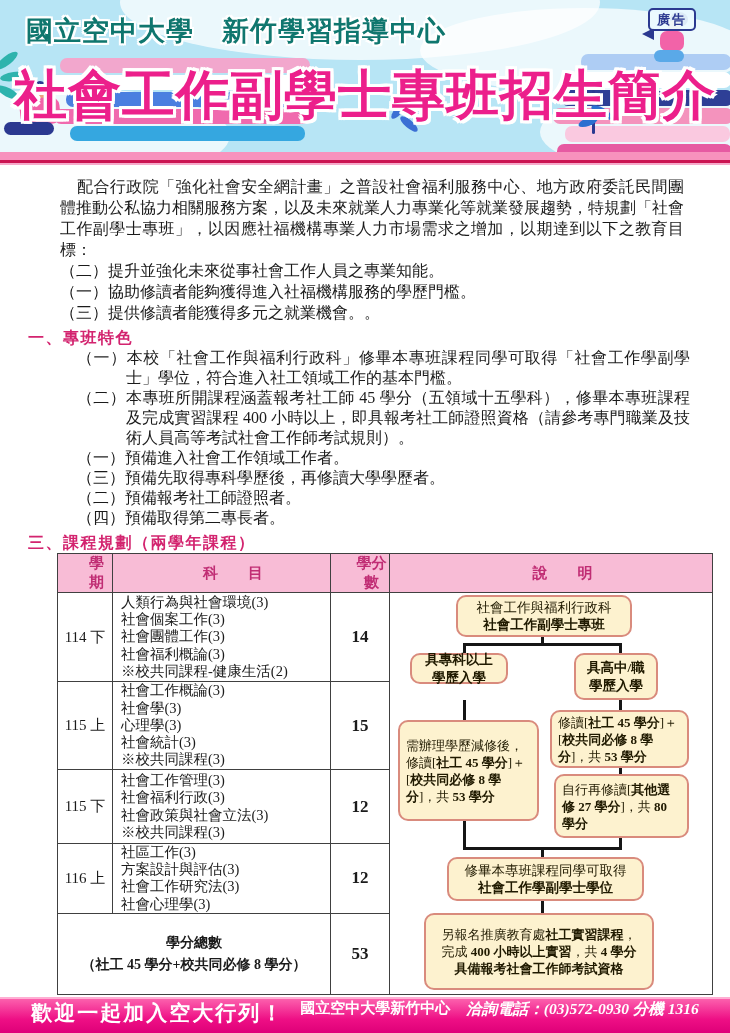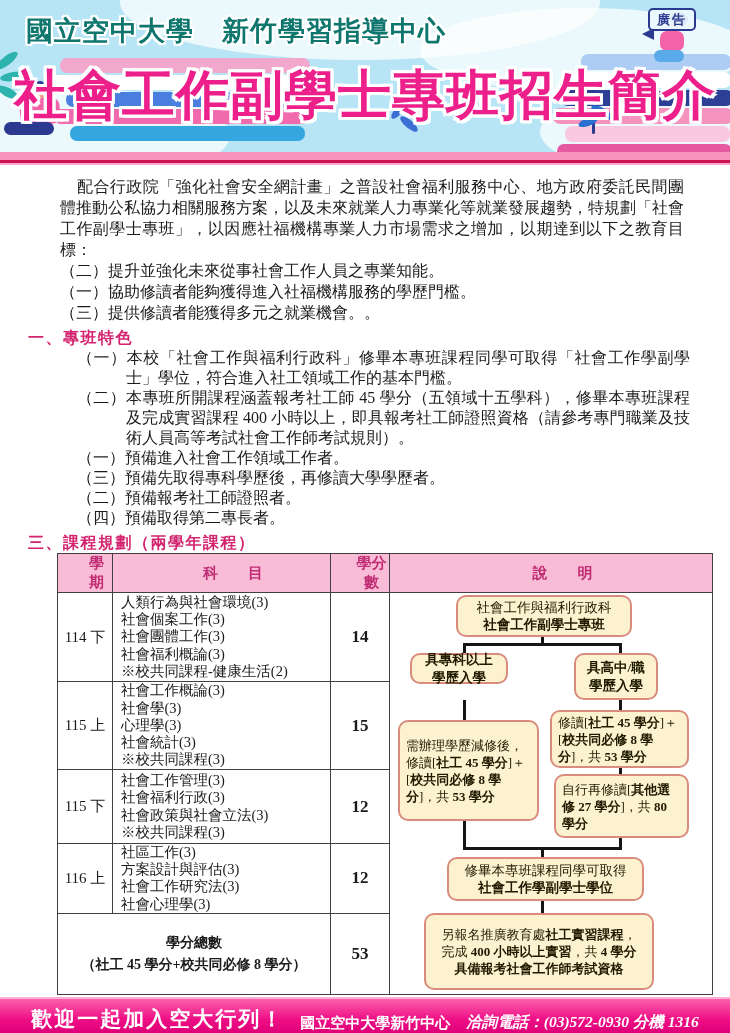--- a/index.html
+++ b/index.html
@@ -77,21 +77,21 @@
   .bC{left:184px;top:60px;width:84px;height:47px;font-size:13.5px;font-weight:700;line-height:18px;}
   .bD{left:8px;top:127px;width:141px;height:101px;}
   .bE{left:160px;top:117px;width:139px;height:58px;}
   .bF{left:164px;top:181px;width:135px;height:64px;}
   .bG{left:57px;top:264px;width:197px;height:44px;font-size:13.5px;}
   .bH{left:34px;top:320px;width:230px;height:77px;}
 
   
   .footer{position:absolute;left:0;bottom:0;width:730px;height:36px;box-sizing:border-box;
     background:linear-gradient(180deg,#fc60ad,#ee0f85 60%,#de0078);border-top:2px solid #ffaed3;
-    display:flex;align-items:flex-end;justify-content:center;gap:16px;color:#fff;white-space:nowrap;}
+    display:flex;align-items:flex-start;justify-content:center;gap:16px;color:#fff;white-space:nowrap;}
   .fw{font-size:21px;font-weight:700;letter-spacing:2px;}
   .fcn{font-size:15px;font-weight:700;font-family:"Liberation Sans",sans-serif;}
   .fp{font-size:15.5px;font-weight:700;font-style:italic;}
 </style>
 </head>
 <body>
 
 <div class="page">
 
   <header class="banner">

